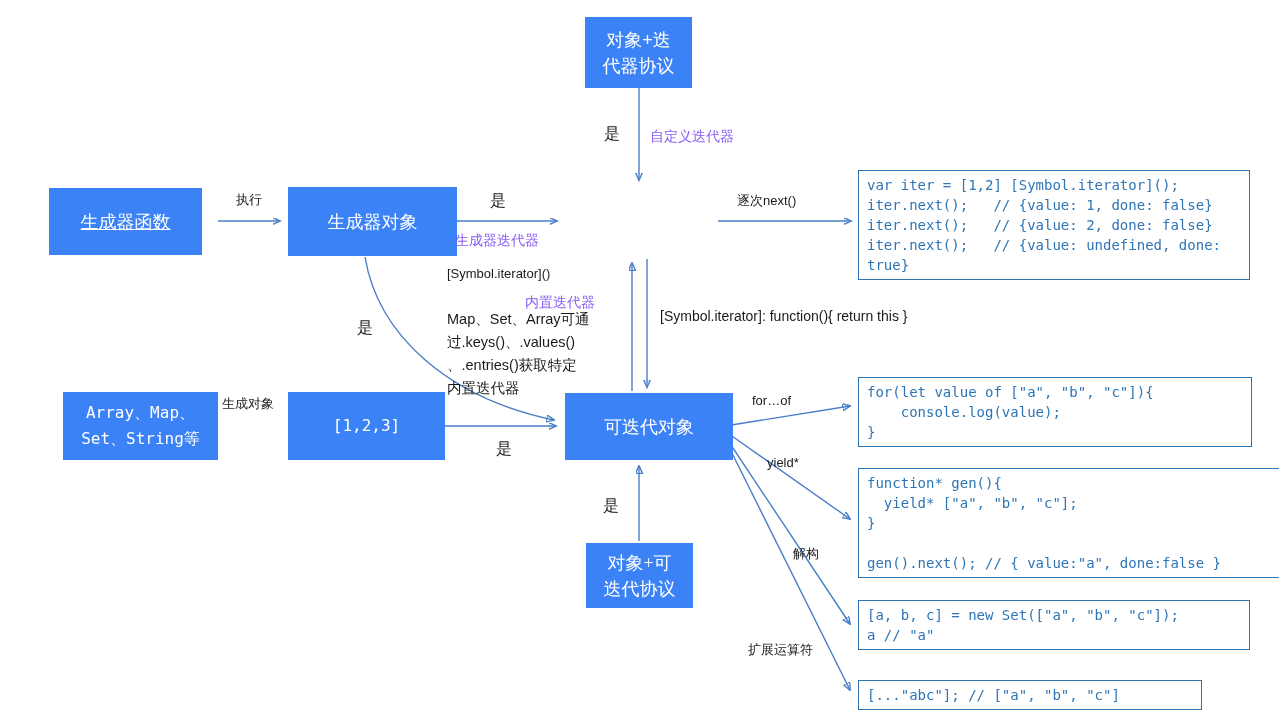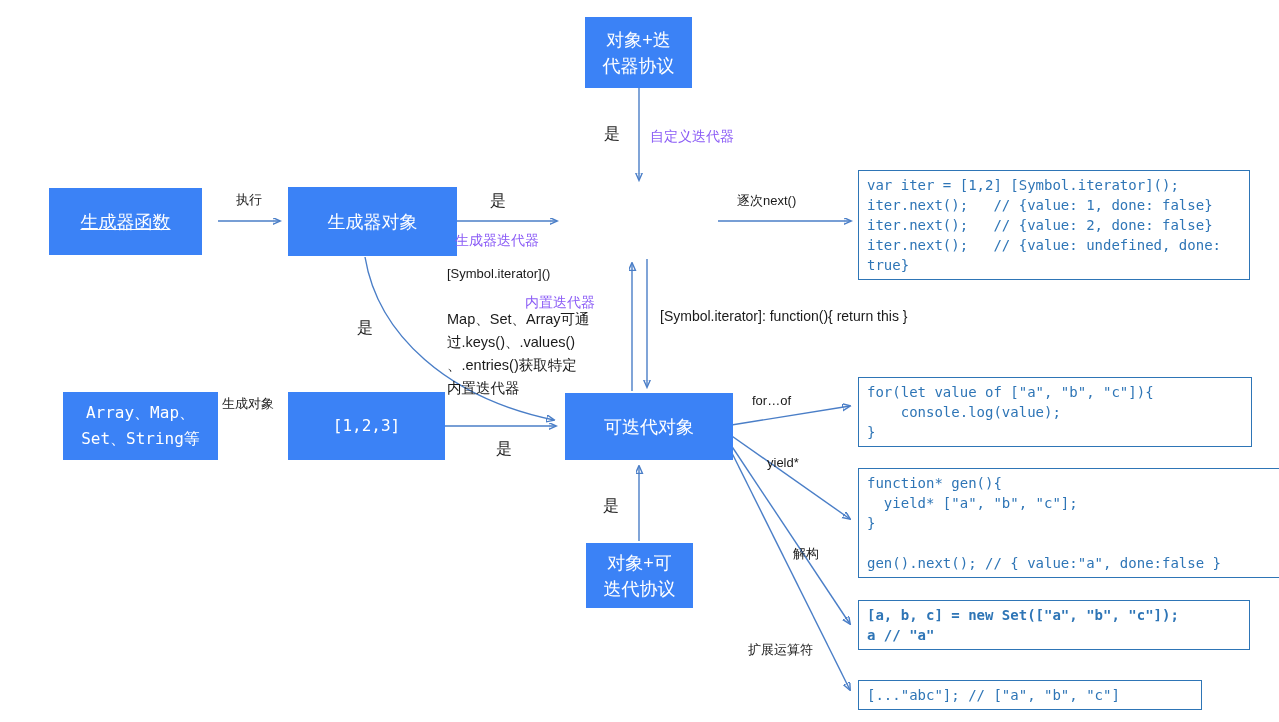--- a/index.html
+++ b/index.html
@@ -75,21 +75,21 @@
   <div class="node" style="left:288px;top:187px;width:169px;height:69px;">生成器对象</div>
 
 
   <div class="node mono" style="left:63px;top:392px;width:155px;height:68px;">Array、Map、
 Set、String等</div>
 
   <div class="node mono" style="left:288px;top:392px;width:157px;height:68px;">[1,2,3]</div>
 
   <div class="node" style="left:565px;top:393px;width:168px;height:67px;">可迭代对象</div>
 
-  <div class="node" style="left:586px;top:543px;width:107px;height:65px;">对象+可
+  <div class="node" style="left:586px;top:543px;width:107px;height:65px;font-family:Liberation Serif, serif;">对象+可
 迭代协议</div>
 
   <div class="codebox" style="left:858px;top:170px;width:392px;min-height:105px;">
     <pre>var iter = [1,2] [Symbol.iterator]();
 iter.next();   // {value: 1, done: false}
 iter.next();   // {value: 2, done: false}
 iter.next();   // {value: undefined, done:
 true}</pre>
   </div>
 
@@ -100,21 +100,21 @@
   </div>
 
   <div class="codebox" style="left:858px;top:468px;width:460px;min-height:110px;">
     <pre>function* gen(){
   yield* ["a", "b", "c"];
 }
 
 gen().next(); // { value:"a", done:false }</pre>
   </div>
 
-  <div class="codebox" style="left:858px;top:600px;width:392px;min-height:50px;font-weight:bold;">
+  <div class="codebox" style="left:858px;top:600px;width:392px;min-height:50px;">
     <pre>[a, b, c] = new Set(["a", "b", "c"]);
 a // "a"</pre>
   </div>
 
   <div class="codebox" style="left:858px;top:680px;width:344px;min-height:30px;">
     <pre>[..."abc"]; // ["a", "b", "c"]</pre>
   </div>
 
   <div class="lbl" style="left:236px;top:191px;">执行</div>
 

